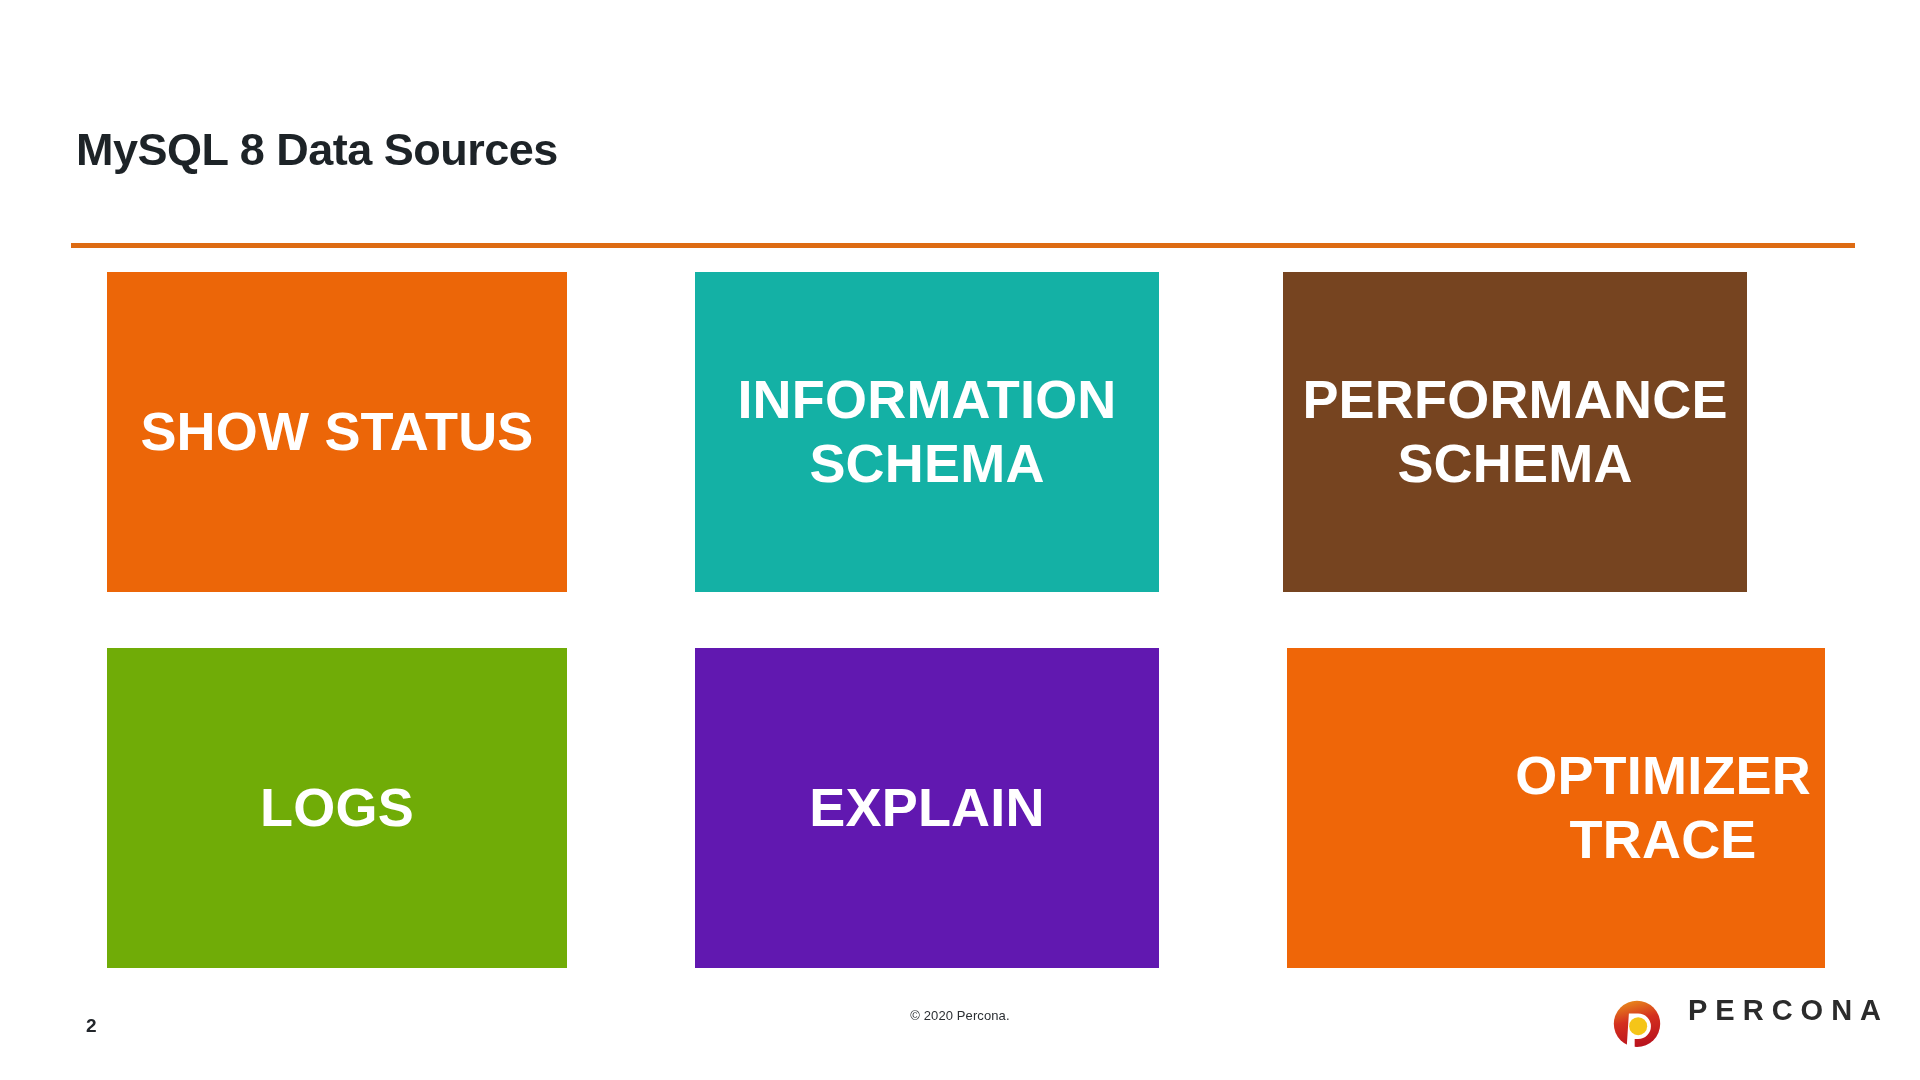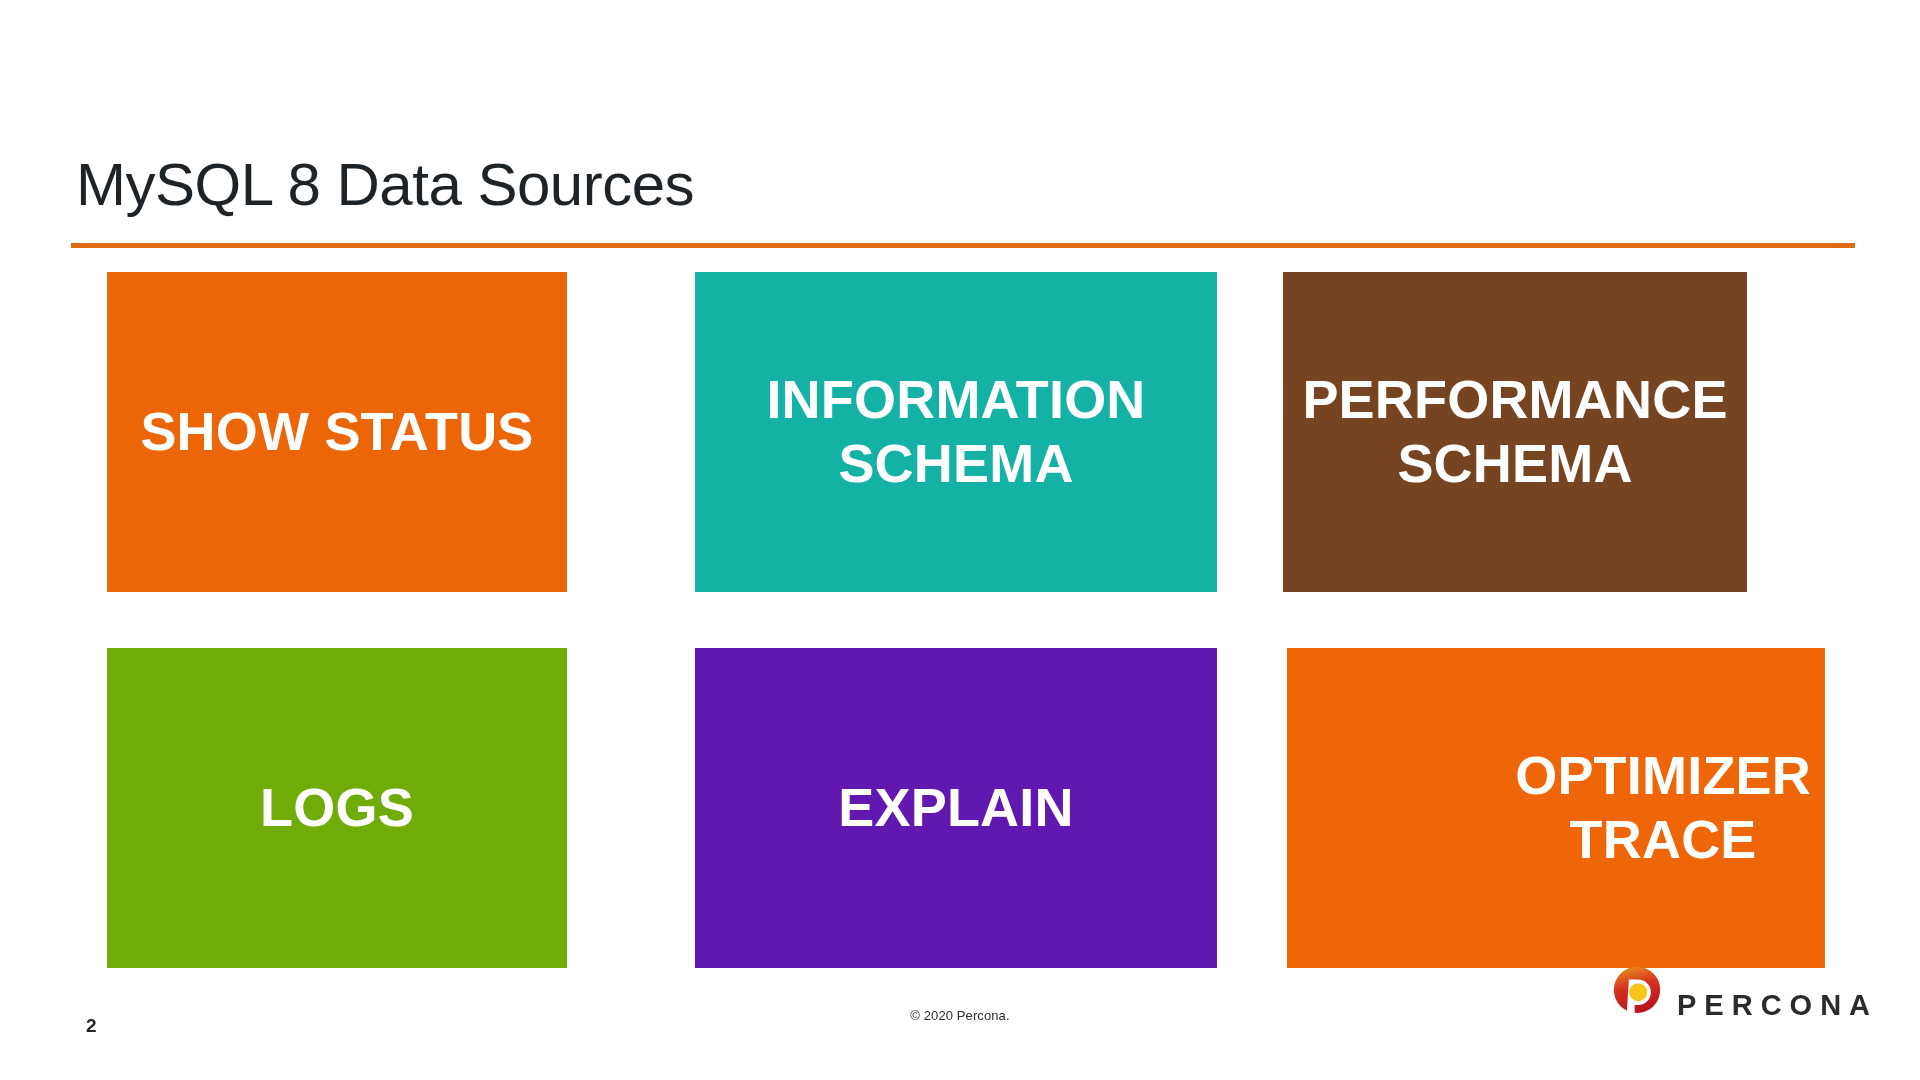--- a/index.html
+++ b/index.html
@@ -19,23 +19,23 @@
     position: relative;
     width: 1920px;
     height: 1080px;
     background: #ffffff;
   }
 
   
   .slide-title {
     position: absolute;
     left: 76px;
-    top: 113px;
-    font-size: 60px;
-    font-weight: 400;
+    top: 96px;
+    font-size: 45px;
+    font-weight: 700;
     color: #1d2327;
     letter-spacing: -0.5px;
     line-height: 1.08;
     white-space: nowrap;
   }
 
   .title-rule {
     position: absolute;
     left: 71px;
     top: 243px;
@@ -67,21 +67,21 @@
     font-weight: 700;
     font-size: 54px;
     line-height: 1.18;
     text-align: center;
     letter-spacing: 0.2px;
     white-space: pre-line;
   }
 
   
   .col-1 { left: 107px;  width: 460px; }
-  .col-2 { left: 695px;  width: 522px; }
+  .col-2 { left: 695px;  width: 464px; }
   .col-3 { left: 1285px; width: 540px; }
 
   
   .row-1 { top: 272px; height: 320px; }
   .row-2 { top: 648px; height: 320px; }
 
   
   .box.r1c3 { left: 1283px; width: 464px; }
   .box.r2c3 { left: 1287px; width: 538px; }
 
@@ -103,24 +103,24 @@
     text-align: center;
     font-size: 13px;
     color: #2b2f33;
     letter-spacing: 0.1px;
   }
 
   
   .logo {
     position: absolute;
     left: 1608px;
-    top: 962px;
+    top: 996px;
     display: flex;
-    align-items: flex-end;
-    gap: 11px;
+    align-items: flex-start;
+    gap: 22px;
   }
   .logo-mark {
     width: 58px;
     height: 58px;
     flex: 0 0 58px;
   }
   .logo-word {
     font-size: 29px;
     font-weight: 700;
     letter-spacing: 8px;

